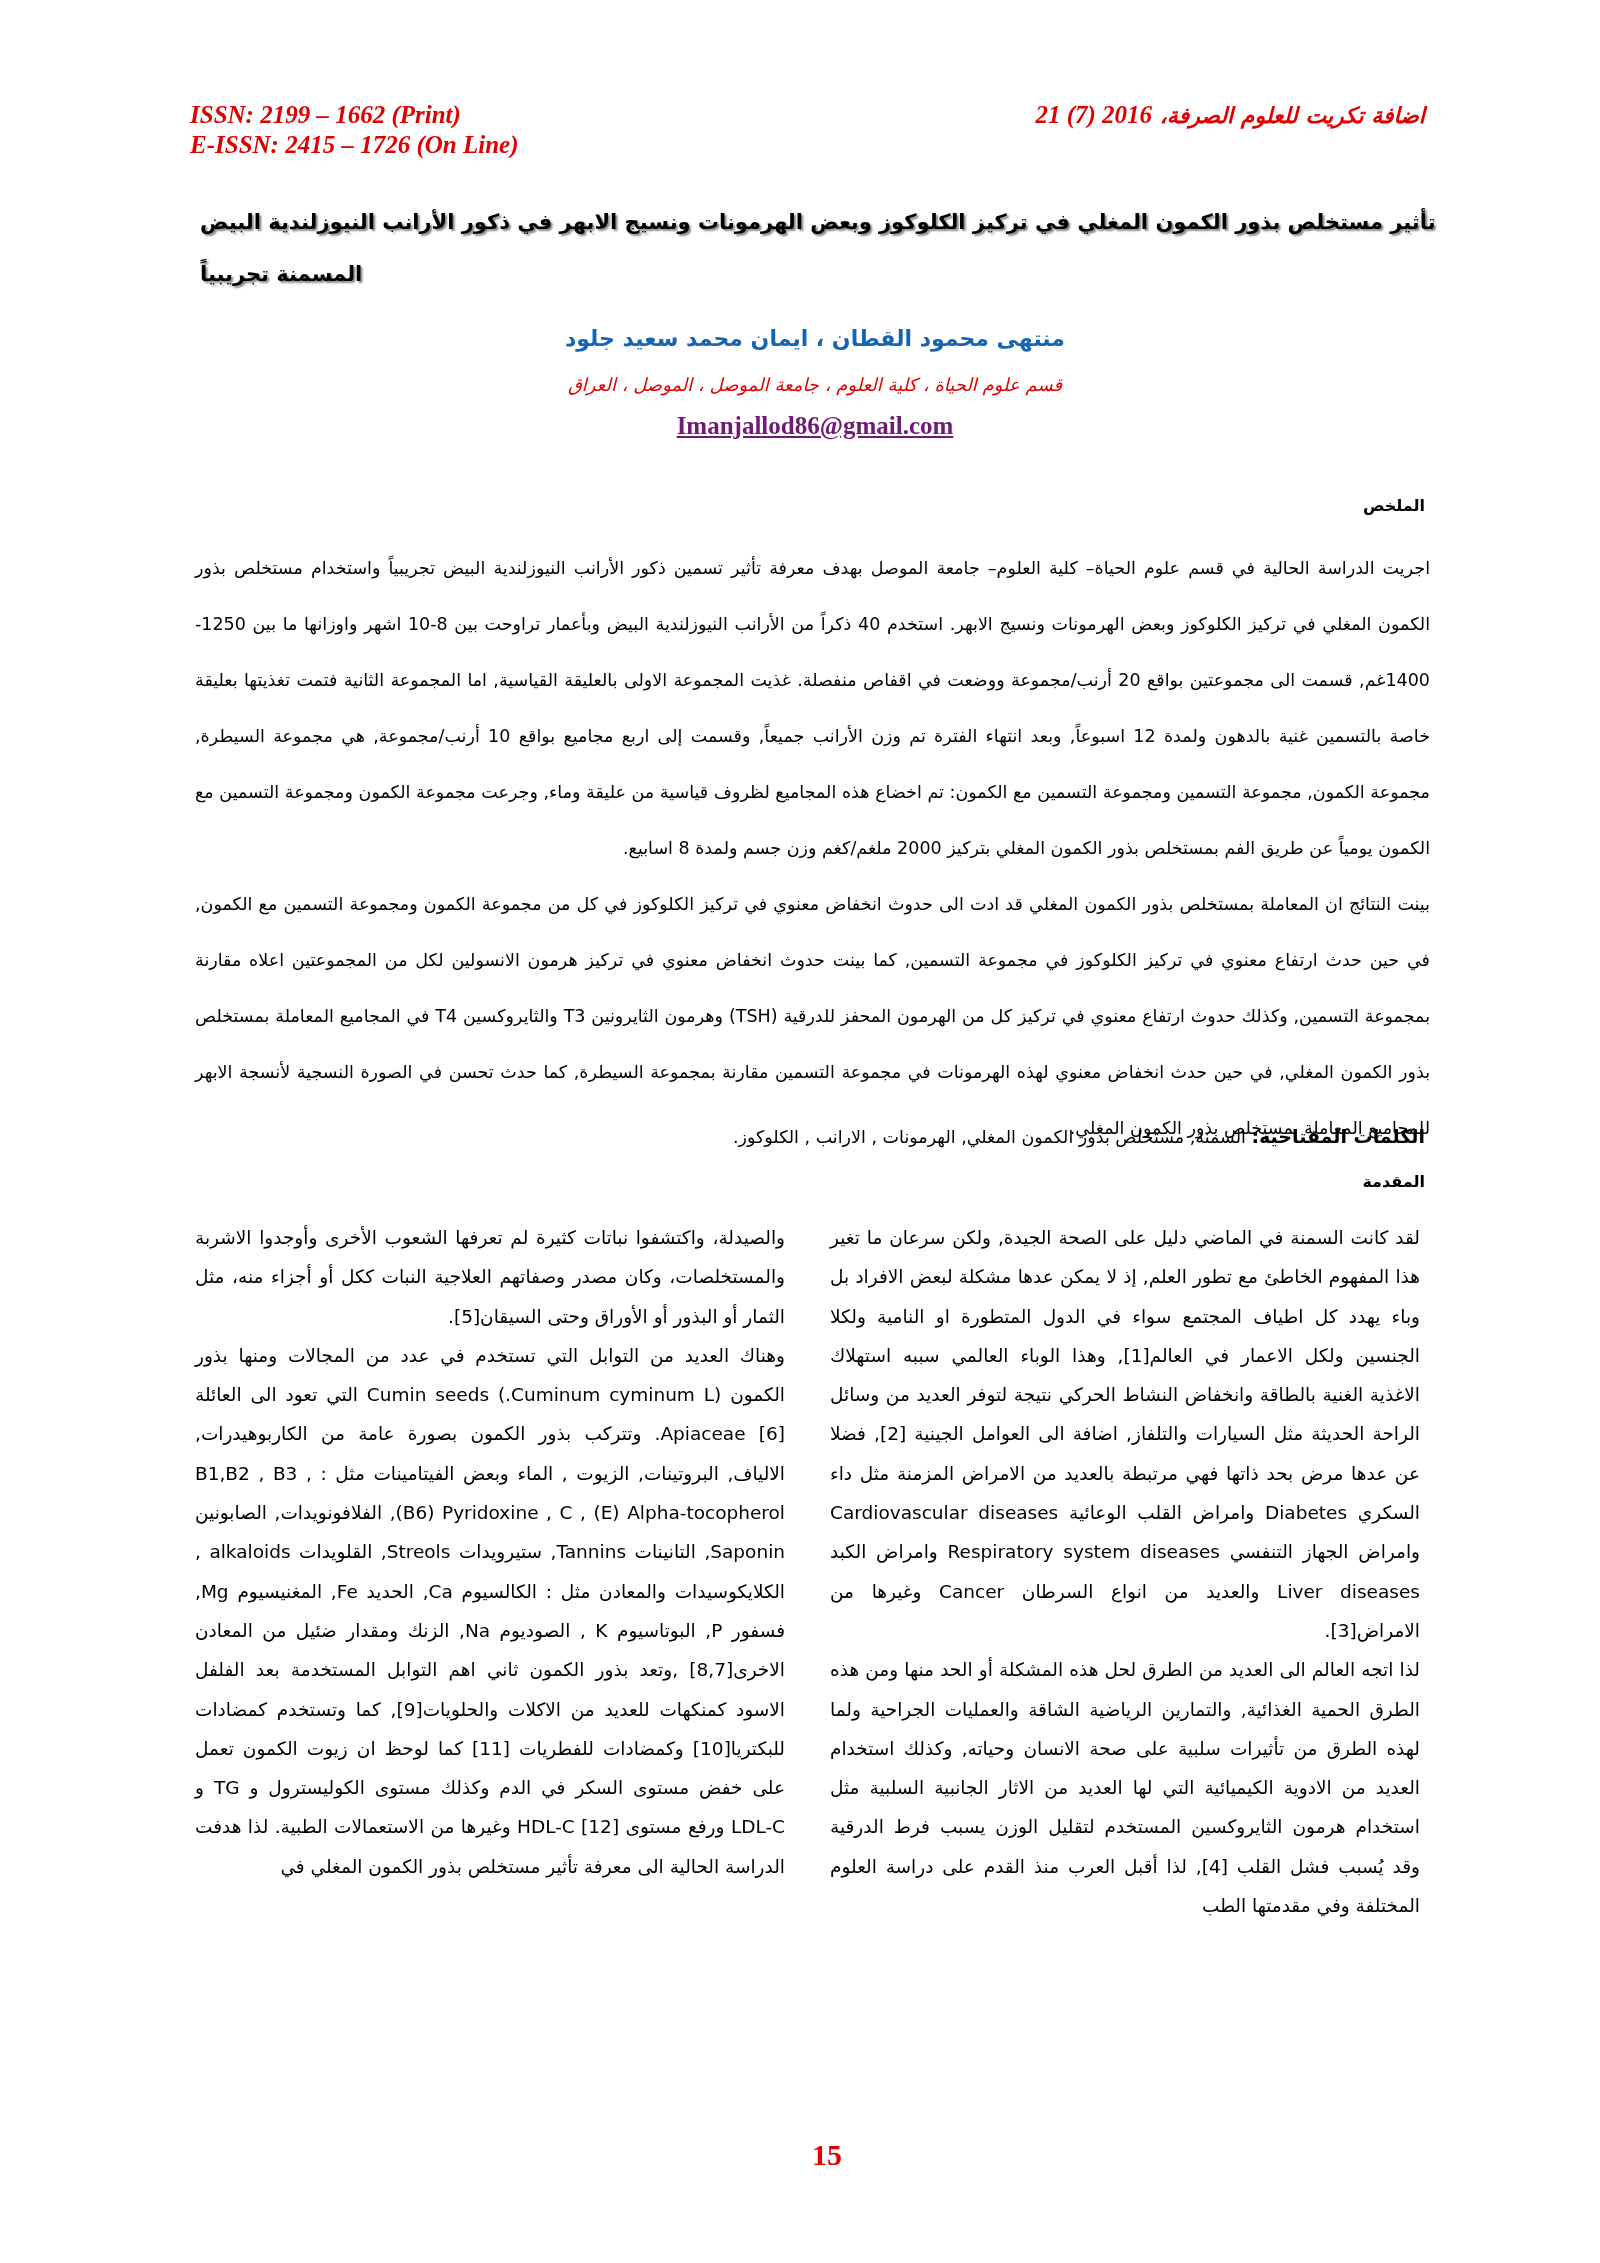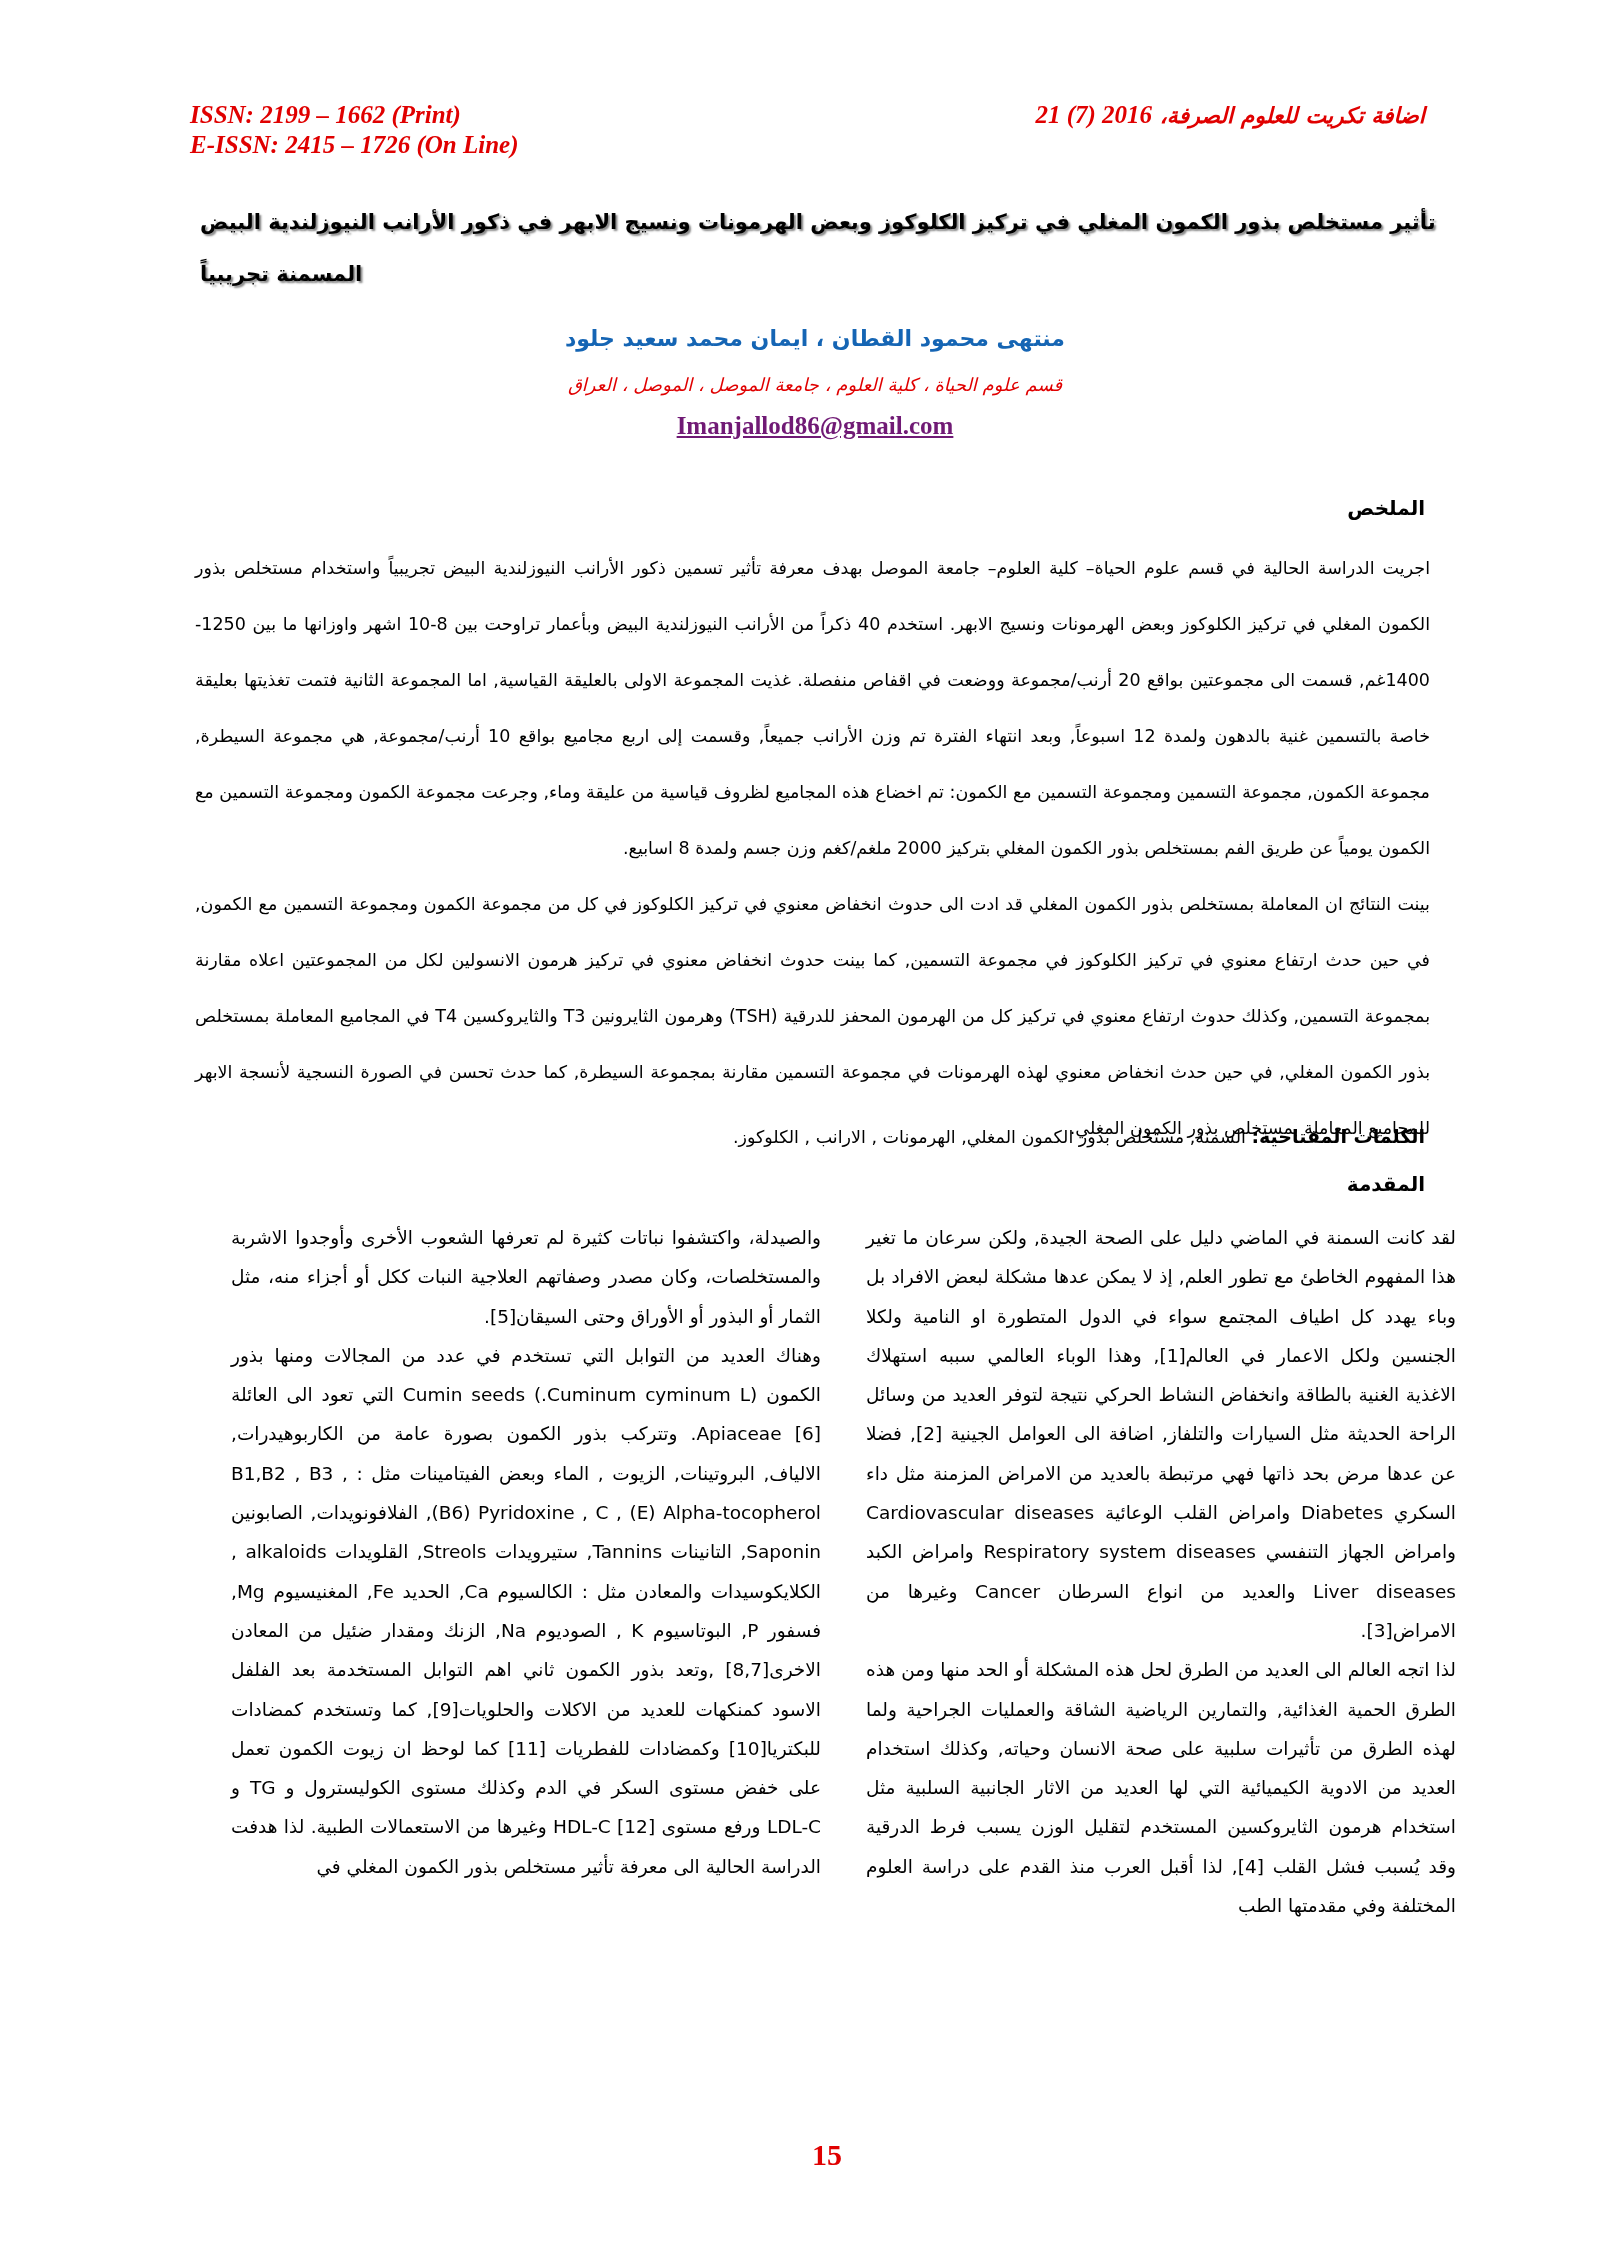--- a/index.html
+++ b/index.html
@@ -15,28 +15,28 @@
   .title { position: absolute; left: 200px; width: 1240px; top: 196px; direction: rtl;
            text-align: left; font-weight: bold; font-size: 21px; line-height: 52px;
            text-shadow: 2px 2px 2px #888; }
   .authors { position: absolute; left: 190px; width: 1250px; top: 326px; text-align: center;
              direction: rtl; color: #1565b4; font-weight: bold; font-size: 22px; }
   .affil { position: absolute; left: 190px; width: 1250px; top: 374px; text-align: center;
            direction: rtl; color: #e00000; font-style: italic; font-size: 18px; }
   .email { position: absolute; left: 190px; width: 1250px; top: 412px; text-align: center;
            font-family: "Liberation Serif", serif; font-weight: bold; font-size: 25px; }
   .email a { color: #701a75; text-decoration: underline; }
-  .section-head { position: absolute; right: 175px; direction: rtl; font-weight: bold; font-size: 20px; }
+  .section-head { position: absolute; right: 175px; direction: rtl; font-weight: bold; font-size: 16px; }
   .abstract { position: absolute; left: 195px; width: 1235px; top: 540px; direction: rtl;
               text-align: justify; font-size: 17.5px; line-height: 56px; }
   .abstract p { margin: 0; }
   .keywords { position: absolute; right: 175px; top: 1125px; direction: rtl; font-size: 17.5px; }
   .keywords b { font-size: 19px; margin-top: 33px; }
   .col { position: absolute; top: 1218px; width: 590px; direction: rtl; text-align: justify;
-         font-size: 18.5px; line-height: 39.3px; margin-left: 36px; }
+         font-size: 18.5px; line-height: 39.3px; }
   .col p { margin: 0; }
   .col-right { left: 830px; }
   .col-left { left: 195px; }
   .page-num { position: absolute; left: 0; width: 1600px; top: 2138px; text-align: center;
               font-family: "Liberation Serif", serif; font-weight: bold; color: #e00000; font-size: 30px; padding-left: 27px; }
 </style>
 </head>
 <body>
 
 <div class="hdr-left">

